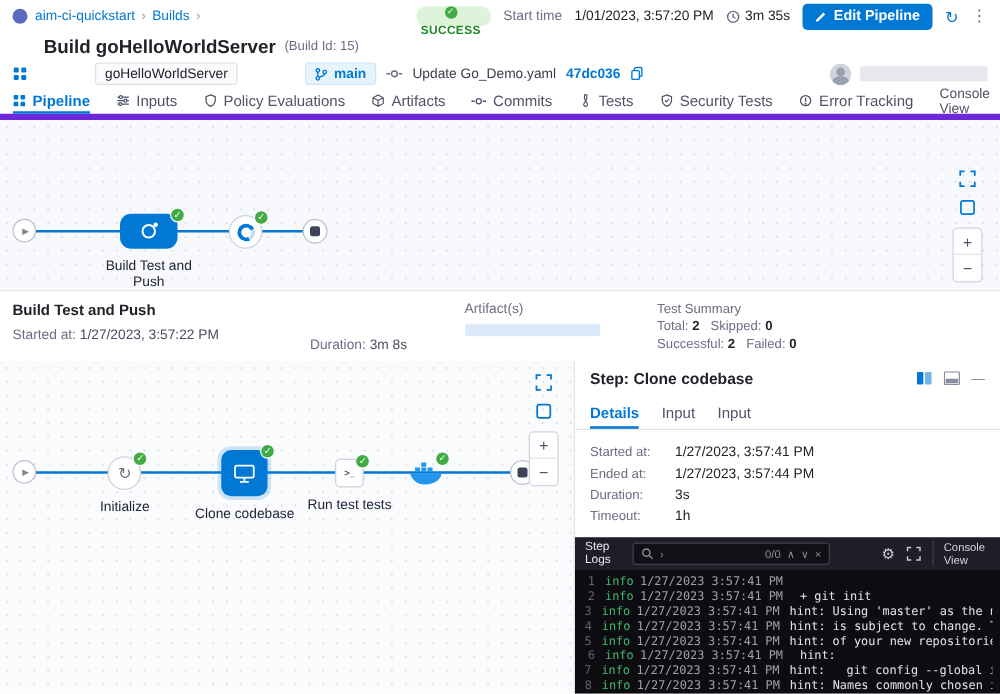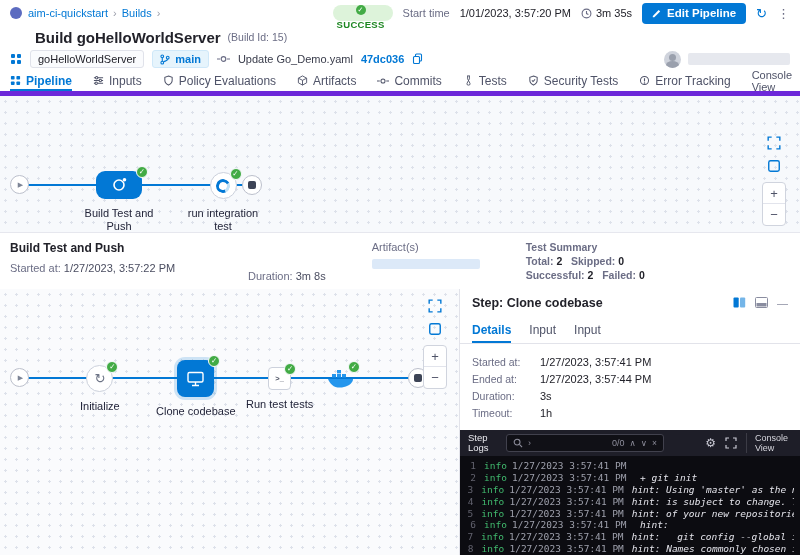--- a/index.html
+++ b/index.html
@@ -24,21 +24,21 @@
     height:21px;padding:0 10px;border-radius:4px;font-size:11.5px;font-weight:bold;cursor:pointer;}
   .icon-btn{color:#0278d5;font-size:13px;cursor:pointer;line-height:1;}
   .more{color:#6b6d85;font-size:13px;cursor:pointer;}
 
   
   .titlebar{height:22px;padding:0 10px;display:flex;align-items:center;gap:7px;margin-left:25px;}
   .title{font-size:15px;font-weight:bold;}
   .buildid{font-size:10.5px;color:#6b6d85;}
   .metabar{height:22px;padding:0 10px;display:flex;align-items:center;gap:8px;font-size:11px;}
   .chip{display:flex;align-items:center;gap:5px;border:1px solid #e0e2ea;border-radius:3px;
-    height:18px;padding:0 7px;background:#fafbfd;cursor:pointer;}
+    height:18px;padding:0 7px;background:#fafbfd;cursor:pointer;margin-left:46px;}
   .chip-branch{background:#e6f4fc;border-color:#cfe8f9;color:#0278d5;font-weight:bold;}
   .commit-msg{color:#383b4a;cursor:pointer;}
   .hash{color:#0278d5;font-weight:bold;cursor:pointer;}
   .meta-right{margin-left:auto;display:flex;align-items:center;gap:7px;}
   .avatar{width:17px;height:17px;border-radius:50%;background:#cfd3dc;position:relative;overflow:hidden;}
   .avatar:before{content:"";position:absolute;left:5px;top:3px;width:7px;height:7px;border-radius:50%;background:#9aa0ad;}
   .avatar:after{content:"";position:absolute;left:2px;top:10px;width:13px;height:8px;border-radius:50%;background:#9aa0ad;}
   .blur-blob{width:102px;height:12px;border-radius:2px;background:#e6e8ee;}
 
   
@@ -76,21 +76,21 @@
   .zoomgrp{background:#fff;border:1px solid #d0d4de;border-radius:4px;width:24px;overflow:hidden;}
   .zoomgrp div{height:21px;line-height:21px;text-align:center;font-size:13px;color:#4f5368;cursor:pointer;}
   .zoomgrp div:first-child{border-bottom:1px solid #e2e4ec;}
 
   
   .stage-summary{height:56px;padding:8px 10px 6px;display:flex;gap:46px;background:#fff;}
   .ss-col .t{font-size:12px;font-weight:bold;margin-bottom:7px;}
   .ss-sub{display:flex;gap:26px;font-size:11px;color:#4a4d60;}
   .ss-h{font-size:11px;color:#6b6d85;margin-bottom:6px;}
   .art-blob{width:108px;height:10px;border-radius:2px;background:#dce9f8;}
-  .ts-line{font-size:10.5px;color:#6b6d85;margin-bottom:2px;font-weight:bold;}
+  .ts-line{font-size:10.5px;color:#6b6d85;margin-bottom:2px;}
   .ts-line b{color:#22222a;}
 
   
   .lower{height:266px;display:flex;}
   .canvas-bottom{position:relative;width:460px;border-right:1px solid #e2e3ea;background-color:#fafbfd;}
   .rpanel{flex:1;display:flex;flex-direction:column;background:#fff;min-width:0;}
   .step-head{height:27px;display:flex;align-items:center;padding:0 12px;}
   .step-title{font-size:12.5px;font-weight:bold;}
   .step-icons{margin-left:auto;display:flex;align-items:center;gap:9px;}
   .step-tabs{height:28px;display:flex;align-items:stretch;gap:18px;padding:0 12px;border-bottom:1px solid #e2e3ea;font-size:12px;color:#4f5368;}
@@ -108,21 +108,21 @@
   .searchbox .grow{flex:1;}
   .sb-ctl{color:#8e8e9c;font-size:8.5px;cursor:pointer;}
   .con-icons{margin-left:auto;display:flex;align-items:center;gap:9px;}
   .con-gear{color:#c9c9d4;font-size:12px;cursor:pointer;}
   .con-chip{border-left:1px solid #3c3c46;padding-left:8px;width:46px;font-size:9px;line-height:10px;color:#d6d6dd;cursor:pointer;}
   .loglines{flex:1;overflow:hidden;padding:4px 6px;font-family:"DejaVu Sans Mono","Liberation Mono",monospace;font-size:9.5px;}
   .ll{display:flex;gap:8px;height:11.8px;align-items:center;white-space:pre;}
   .ll .n{width:10px;text-align:right;color:#62626e;}
   .ll .lv{width:20px;color:#41ba6e;}
   .ll .tm{width:120px;color:#9ea0ac;}
-  .ll .tx{color:#e3e3ea;overflow:hidden;font-style:italic;}
+  .ll .tx{color:#e3e3ea;overflow:hidden;}
 </style>
 </head>
 <body>
 
 <div class="topbar">
   <span class="proj-dot"></span>
   <span class="crumb">aim-ci-quickstart</span>
   <span class="crumb-sep">›</span>
   <span class="crumb">Builds</span>
   <span class="crumb-sep">›</span>
@@ -288,21 +288,20 @@
       <span class="badge">✓</span>
     </div>
     <div class="nlabel" style="width:82px">Build Test and Push</div>
   </div>
 
   <div class="nodewrap" style="left:183px;top:76px;">
     <div class="node n-circle">
       <span class="spinner"></span>
       <span class="badge">✓</span>
     </div>
-    <div class="nlabel" style="width:80px">run integration test</div>
   </div>
 
   <div class="nodewrap" style="left:242px;top:79px;">
     <div class="node n-end">
         <i></i>
       </div>
   </div>
 
   <div class="canvas-ctls" style="right:14px;top:40px;">
     <svg class="ctl" width="14" height="14" viewBox="0 0 12 12">

